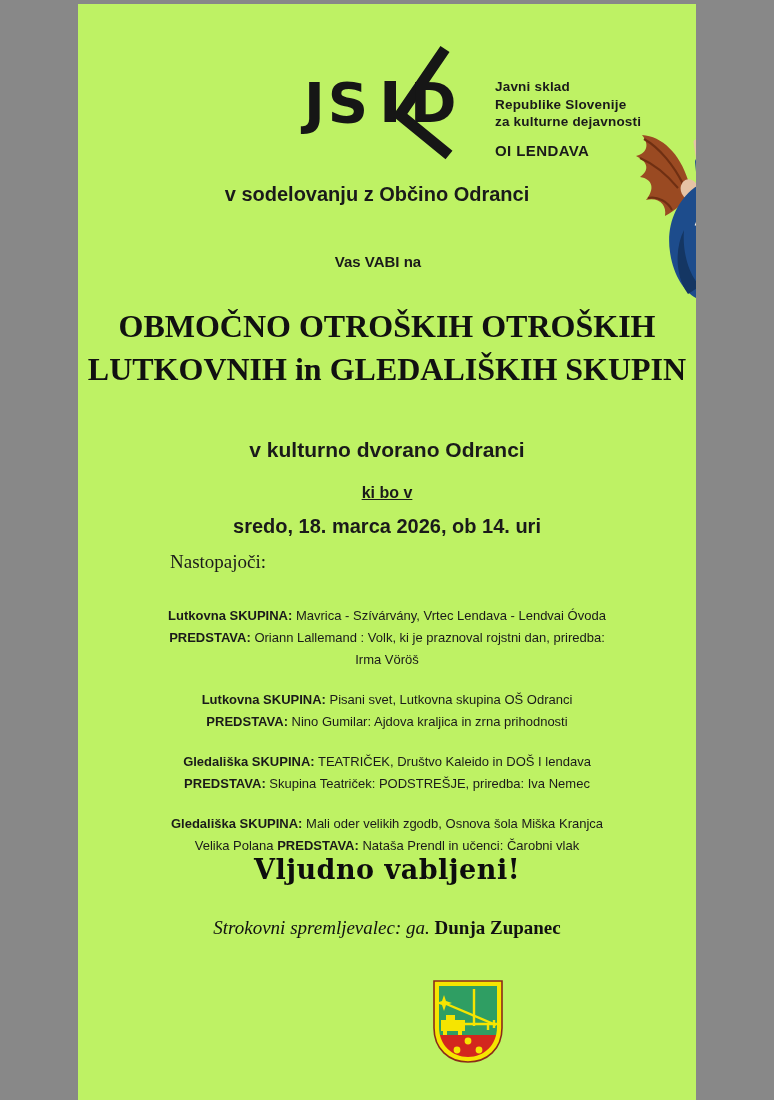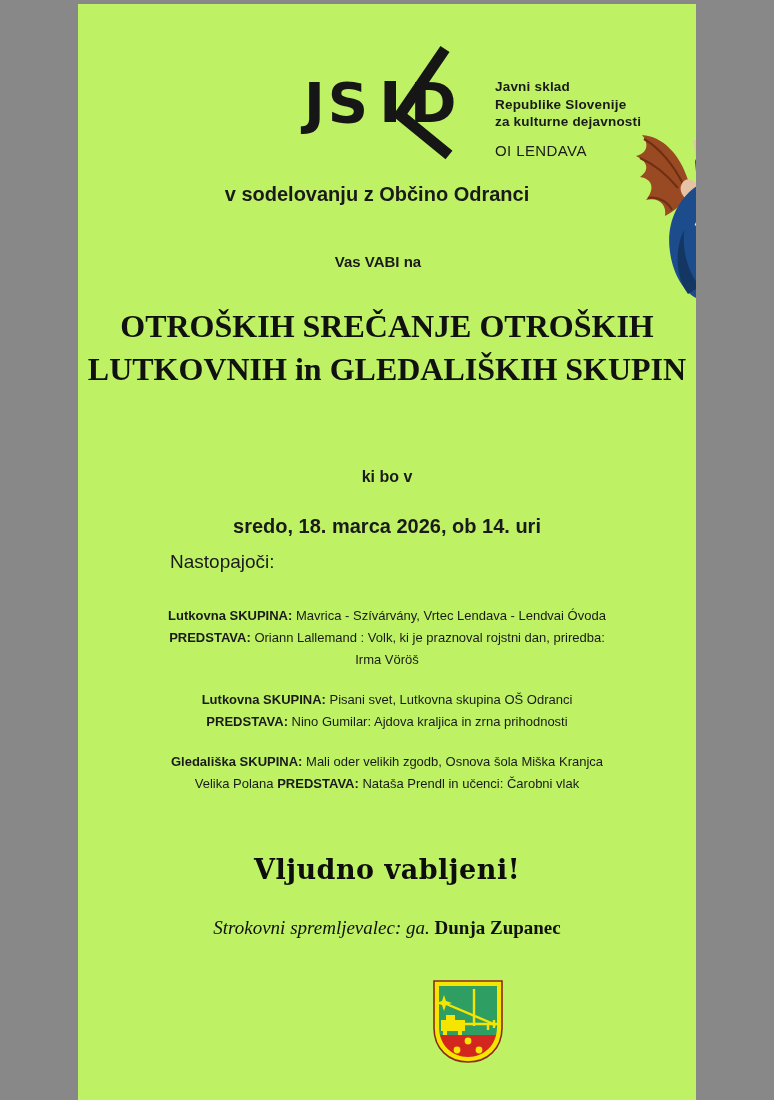--- a/index.html
+++ b/index.html
@@ -7,33 +7,33 @@
     position:relative;width:618px;height:1100px;margin:4px auto;
     background:#bef264;overflow:hidden;
     font-family:"Liberation Sans","DejaVu Sans",sans-serif;
     color:#1a1a1a;
   }
   .abs{position:absolute;}
   .center{left:0;right:0;text-align:center;}
 
   
   .agency-block{left:417px;top:74px;font-size:13.5px;font-weight:700;line-height:17.5px;letter-spacing:.2px;}
-  .branch{left:417px;top:138px;font-size:15px;font-weight:400;letter-spacing:.4px;}
+  .branch{left:417px;top:138px;font-size:15px;font-weight:700;letter-spacing:.4px;}
   .coop-line{top:179px;right:20px;font-size:20px;font-weight:700;}
 
   
   .lead-line{top:249px;right:18px;font-size:15px;font-weight:700;}
   .title{top:301px;font-family:"Liberation Serif","DejaVu Serif",serif;
          font-size:32px;font-weight:700;line-height:43px;color:#111;}
   .venue{top:434px;font-size:21px;font-weight:700;}
-  .connector{top:464px;font-size:16px;font-weight:700;}
+  .connector{top:480px;font-size:16px;font-weight:700;text-decoration:underline;}
   .datetime{top:511px;font-size:20px;font-weight:700;}
 
   
-  .performers-label{left:92px;top:547px;font-size:19px;font-weight:400;}
+  .performers-label{left:92px;top:547px;font-size:19px;font-weight:400;font-family:Liberation Serif, serif;}
   .entries{left:87px;right:87px;top:601px;text-align:center;font-size:13px;line-height:22px;}
   .entries p{margin:0 0 18px 0;}
   .entries strong{font-weight:700;}
 
   
   .closing{top:850px;font-family:"DejaVu Serif","Liberation Serif",serif;
            font-size:27px;font-weight:700;letter-spacing:.5px;color:#0d0d0d;}
   .mentor{top:913px;font-family:"Liberation Serif","DejaVu Serif",serif;font-size:19px;color:#111;}
   .mentor .prefix{font-style:italic;}
   .mentor .name{font-weight:700;font-style:normal;}
@@ -91,35 +91,39 @@
       <path d="M104,92 C118,86 130,80 138,74" stroke="#c9d4e4" stroke-width="10" fill="none" stroke-linecap="round"></path>
       <path d="M138,74 C146,68 152,61 157,54" stroke="#c9d4e4" stroke-width="8" fill="none" stroke-linecap="round"></path>
       <path d="M108,104 C122,102 133,103 142,107" stroke="#c9d4e4" stroke-width="9" fill="none" stroke-linecap="round"></path>
       <path d="M142,107 L152,113" stroke="#c9d4e4" stroke-width="7" stroke-linecap="round"></path>
     </g>
   </svg>
 
   <div class="abs center lead-line">Vas VABI na</div>
 
   <div class="abs center title">
-    <div>OTROŠKIH SREČANJE OTROŠKIH</div>
+    <div>OBMOČNO OTROŠKIH OTROŠKIH</div>
     <div>LUTKOVNIH in GLEDALIŠKIH SKUPIN</div>
   </div>
 
+  <div class="abs center venue">v kulturno dvorano Odranci</div>
   <div class="abs center connector">ki bo v</div>
   <div class="abs center datetime">sredo, 18. marca 2026, ob 14. uri</div>
 
   <div class="abs performers-label">Nastopajoči:</div>
 
   <div class="abs entries">
     <p>
       <strong>Lutkovna SKUPINA:</strong><span> Mavrica - Szívárvány, Vrtec Lendava - Lendvai Óvoda </span><strong>PREDSTAVA:</strong><span> Oriann Lallemand : Volk, ki je praznoval rojstni dan, priredba: Irma Vöröš</span>
     </p>
     <p>
       <strong>Lutkovna SKUPINA:</strong><span> Pisani svet, Lutkovna skupina OŠ Odranci </span><strong>PREDSTAVA:</strong><span> Nino Gumilar: Ajdova kraljica in zrna prihodnosti</span>
+    </p>
+    <p>
+      <strong>Gledališka SKUPINA:</strong><span> TEATRIČEK, Društvo Kaleido in DOŠ I lendava </span><strong>PREDSTAVA:</strong><span> Skupina Teatriček: PODSTREŠJE, priredba: Iva Nemec</span>
     </p>
     <p>
       <strong>Gledališka SKUPINA:</strong><span> Mali oder velikih zgodb, Osnova šola Miška Kranjca Velika Polana </span><strong>PREDSTAVA:</strong><span> Nataša Prendl in učenci: Čarobni vlak</span>
     </p>
   </div>
 
   <div class="abs center mentor">
     <span class="prefix">Strokovni spremljevalec:  ga. </span><span class="name">Dunja Zupanec</span>
   </div>
 

